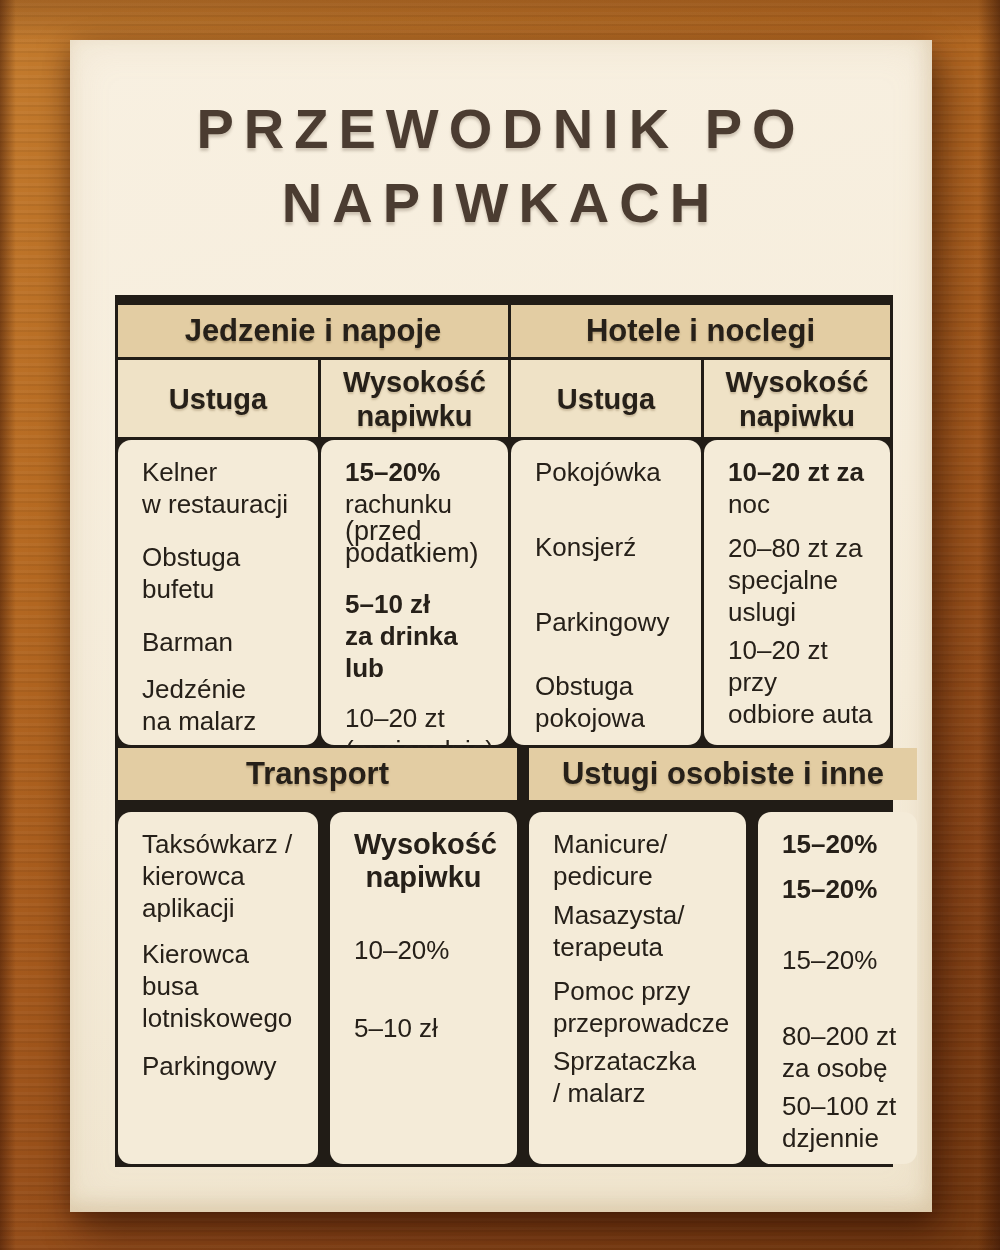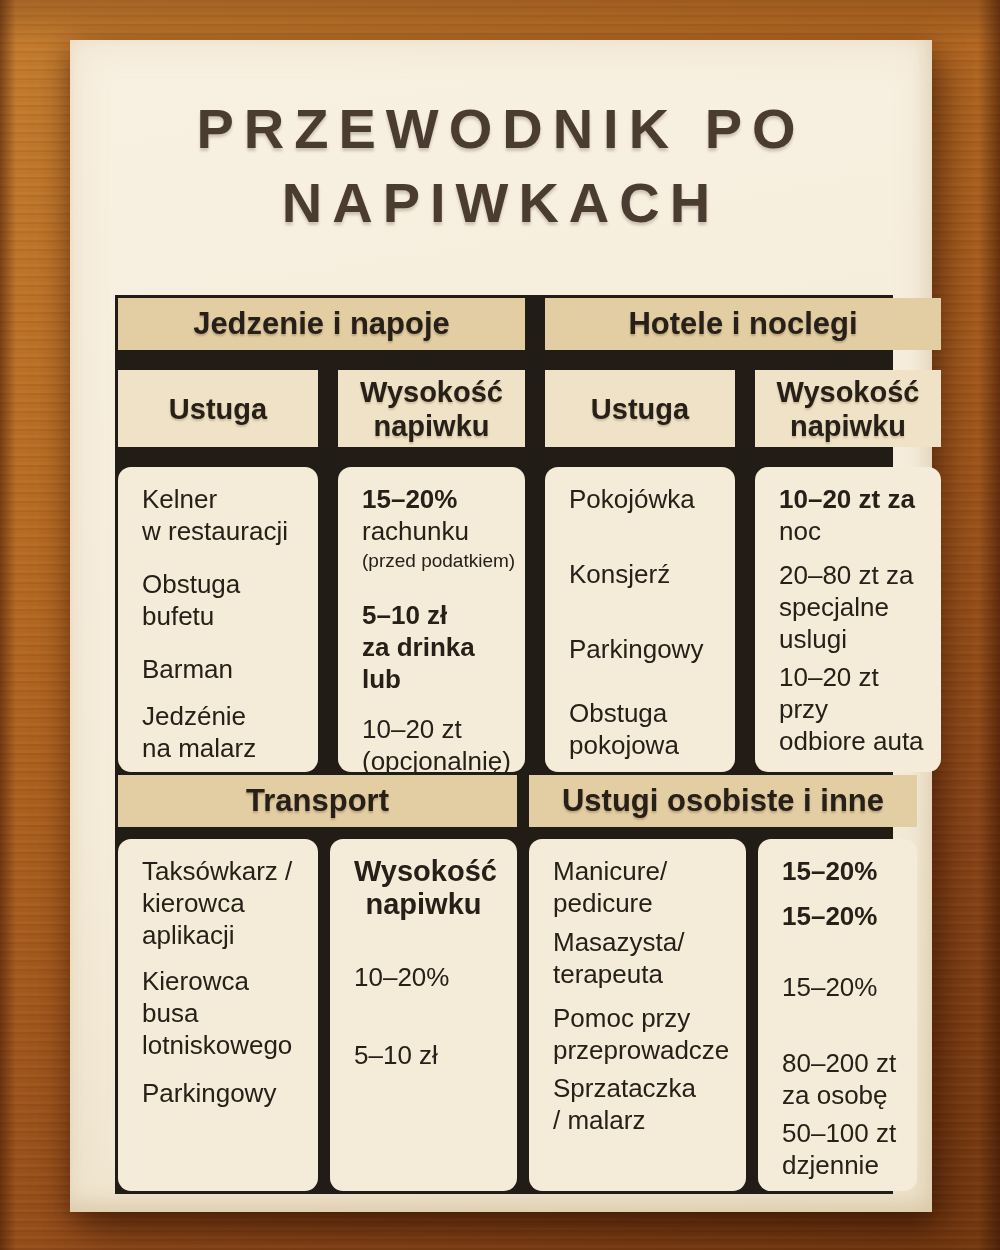--- a/index.html
+++ b/index.html
@@ -31,21 +31,21 @@
     font-weight:700;font-size:56px;line-height:74px;letter-spacing:10px;
     color:#4b3c31;
     text-shadow:0 3px 3px rgba(60,40,25,.22);
   }
   .title .t-line{display:block;}
   .tip-table{position:absolute;left:45px;top:255px;width:778px;}
   .grid{display:grid;background:#211c16;box-sizing:border-box;width:778px;}
   .grid-top{
     grid-template-columns:200px 187px 190px 186px;
     grid-template-rows:52px 77px 305px;
-    gap:20px;padding:3px 3px 0 3px;
+    gap:3px;padding:10px 3px 0 3px;
   }
   .grid-bottom{
     grid-template-columns:200px 187px 217px 159px;
     grid-template-rows:52px 352px;
     gap:12px;padding:3px;
   }
   .cell{box-sizing:border-box;color:#262019;}
   .section-header{
     background:#e3cda3;
     display:flex;align-items:center;justify-content:center;
@@ -62,21 +62,21 @@
     text-shadow:0 2px 2px rgba(120,95,60,.3);
   }
   .body-cell{
     background:#f4ebd8;
     padding:16px 8px 0 24px;
     font-size:26px;line-height:32px;border-radius:13px;
   }
   .item{display:block;}
   .ln{display:block;}
   .b{font-weight:700;}
-  .sm{font-size:19px;line-height:28px;}
+  .sm{font-size:27px;line-height:22px;}
   .amount-head{
     font-weight:700;font-size:29px;line-height:33px;text-align:center;
     margin:0 16px 40px 0;
   }
   .m6{margin-bottom:6px}.m7{margin-bottom:7px}.m12{margin-bottom:12px}
   .m13{margin-bottom:13px}.m14{margin-bottom:14px}.m15{margin-bottom:15px}
   .m16{margin-bottom:16px}.m18{margin-bottom:18px}.m21{margin-bottom:21px}
   .m24{margin-bottom:24px}.m32{margin-bottom:32px}.m39{margin-bottom:39px}.m43{margin-bottom:43px}.m44{margin-bottom:44px}
   .m46{margin-bottom:46px}
 </style>

